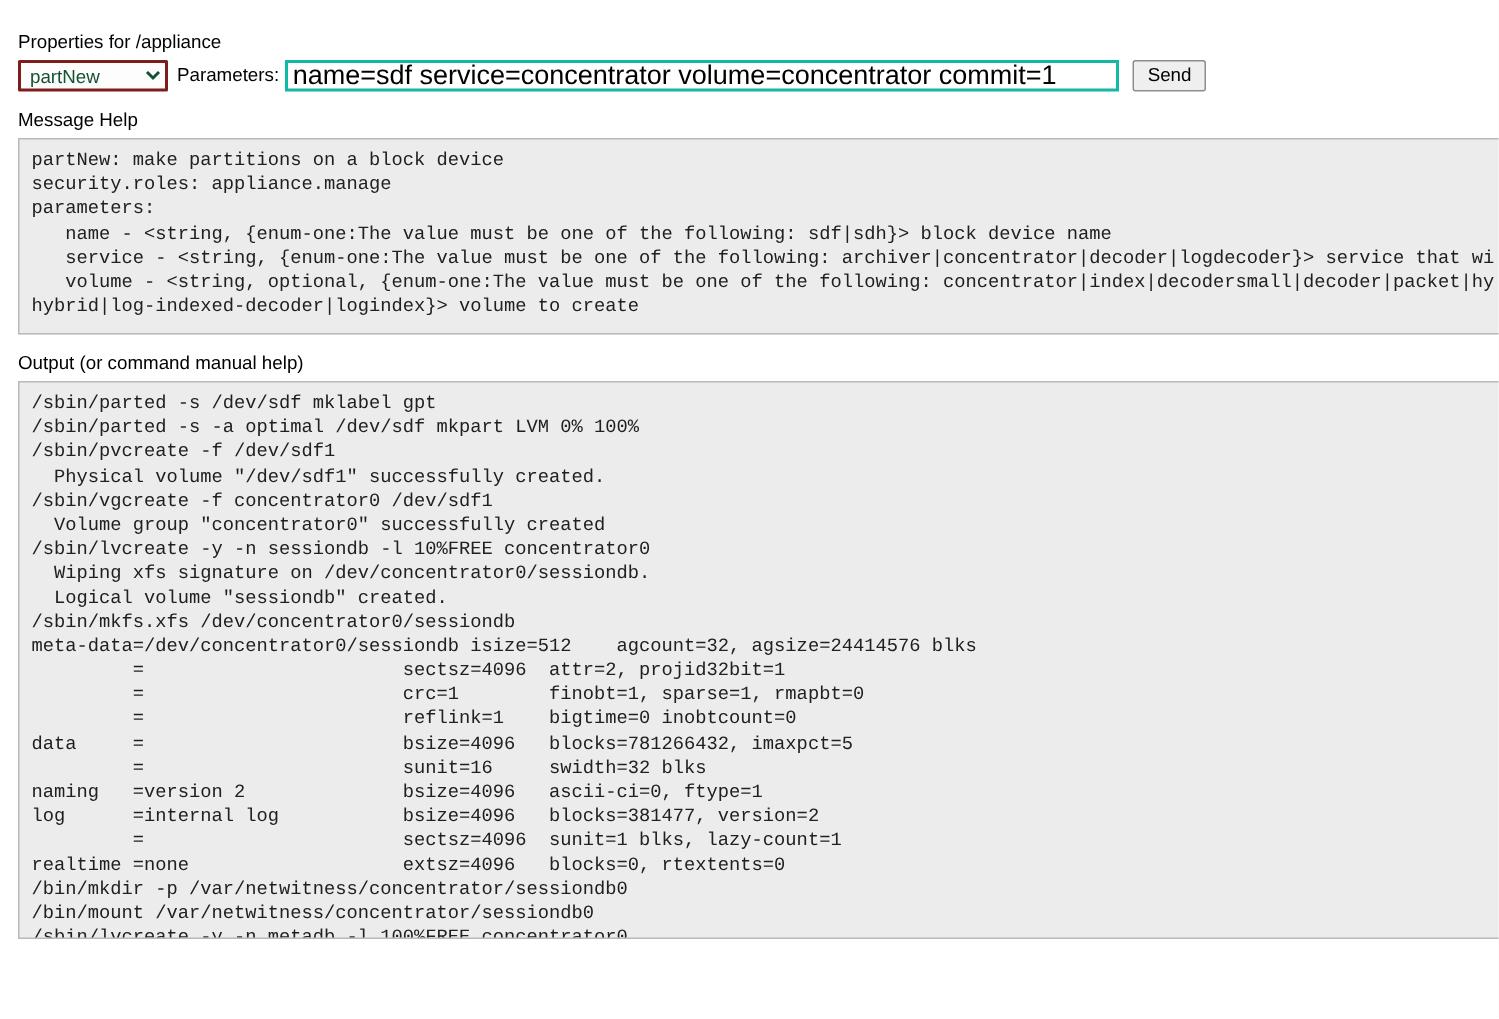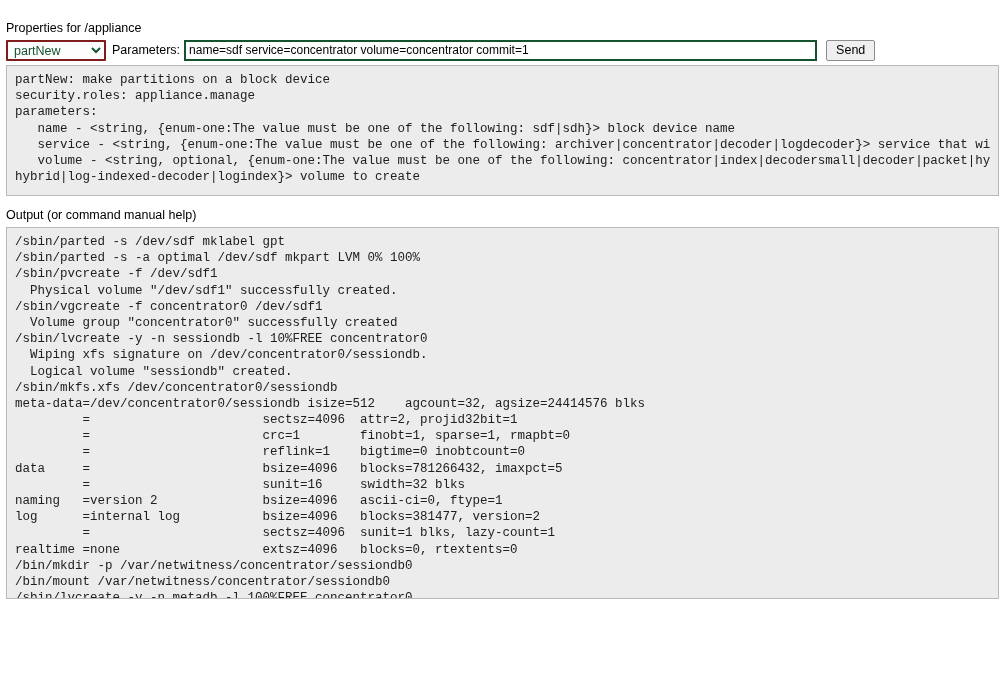--- a/index.html
+++ b/index.html
@@ -10,21 +10,21 @@
   }
   body {
     width: 999px;
     height: 679px;
     overflow: hidden;
     font-family: "Liberation Sans", sans-serif;
     font-size: 12.5px;
     color: #000000;
   }
   .page {
-    padding: 21px 0 0 6px;
+    padding: 21px 0 0 12px;
     box-sizing: border-box;
     width: 999px;
     height: 679px;
     position: relative;
   }
 
   
   .section-title {
     font-family: "Liberation Sans", sans-serif;
     font-size: 12.5px;
@@ -54,26 +54,26 @@
     box-sizing: border-box;
     border-radius: 1px;
   }
   .param-label {
     margin: 0 4px 0 6px;
     white-space: nowrap;
     font-size: 12.5px;
   }
   .param-input {
     font-family: "Liberation Sans", sans-serif;
-    font-size: 12px;
-    width: 633px;
+    font-size: 18px;
+    width: 556px;
     height: 21px;
     box-sizing: border-box;
     padding: 1px 3px;
-    border: 2px solid #14532d;
+    border: 2px solid #14b8a6;
     background: #ffffff;
     color: #000;
     outline: none;
   }
   .send-button {
     margin-left: 9px;
     font-family: "Liberation Sans", sans-serif;
     font-size: 12.5px;
     height: 21px;
     min-width: 48px;
@@ -151,20 +151,21 @@
   <div class="control-row">
     <select class="msg-select" id="message-select"><option value="partNew">partNew</option></select>
 
     <span class="param-label">Parameters:</span>
 
     <input class="param-input" type="text" value="name=sdf service=concentrator volume=concentrator commit=1" style="">
 
     <button class="send-button">Send</button>
   </div>
 
+  <div class="section-title" style="margin-top:12px;">Message Help</div>
 
   <div class="pane" id="message-help-pane"><span class="ln">partNew: make partitions on a block device</span><span class="ln">security.roles: appliance.manage</span><span class="ln">parameters:</span><span class="ln">   name - &lt;string, {enum-one:The value must be one of the following: sdf|sdh}&gt; block device name</span><span class="ln">   service - &lt;string, {enum-one:The value must be one of the following: archiver|concentrator|decoder|logdecoder}&gt; service that wi</span><span class="ln">   volume - &lt;string, optional, {enum-one:The value must be one of the following: concentrator|index|decodersmall|decoder|packet|hy</span><span class="ln">hybrid|log-indexed-decoder|logindex}&gt; volume to create</span></div>
 
 
   <div class="section-title output-title">Output (or command manual help)</div>
 
   <div class="pane" id="output-pane"><span class="ln">/sbin/parted -s /dev/sdf mklabel gpt</span><span class="ln">/sbin/parted -s -a optimal /dev/sdf mkpart LVM 0% 100%</span><span class="ln">/sbin/pvcreate -f /dev/sdf1</span><span class="ln">  Physical volume "/dev/sdf1" successfully created.</span><span class="ln">/sbin/vgcreate -f concentrator0 /dev/sdf1</span><span class="ln">  Volume group "concentrator0" successfully created</span><span class="ln">/sbin/lvcreate -y -n sessiondb -l 10%FREE concentrator0</span><span class="ln">  Wiping xfs signature on /dev/concentrator0/sessiondb.</span><span class="ln">  Logical volume "sessiondb" created.</span><span class="ln">/sbin/mkfs.xfs /dev/concentrator0/sessiondb</span><span class="ln">meta-data=/dev/concentrator0/sessiondb isize=512    agcount=32, agsize=24414576 blks</span><span class="ln">         =                       sectsz=4096  attr=2, projid32bit=1</span><span class="ln">         =                       crc=1        finobt=1, sparse=1, rmapbt=0</span><span class="ln">         =                       reflink=1    bigtime=0 inobtcount=0</span><span class="ln">data     =                       bsize=4096   blocks=781266432, imaxpct=5</span><span class="ln">         =                       sunit=16     swidth=32 blks</span><span class="ln">naming   =version 2              bsize=4096   ascii-ci=0, ftype=1</span><span class="ln">log      =internal log           bsize=4096   blocks=381477, version=2</span><span class="ln">         =                       sectsz=4096  sunit=1 blks, lazy-count=1</span><span class="ln">realtime =none                   extsz=4096   blocks=0, rtextents=0</span><span class="ln">/bin/mkdir -p /var/netwitness/concentrator/sessiondb0</span><span class="ln">/bin/mount /var/netwitness/concentrator/sessiondb0</span><span class="ln">/sbin/lvcreate -y -n metadb -l 100%FREE concentrator0</span></div>
 
 </div>
 

